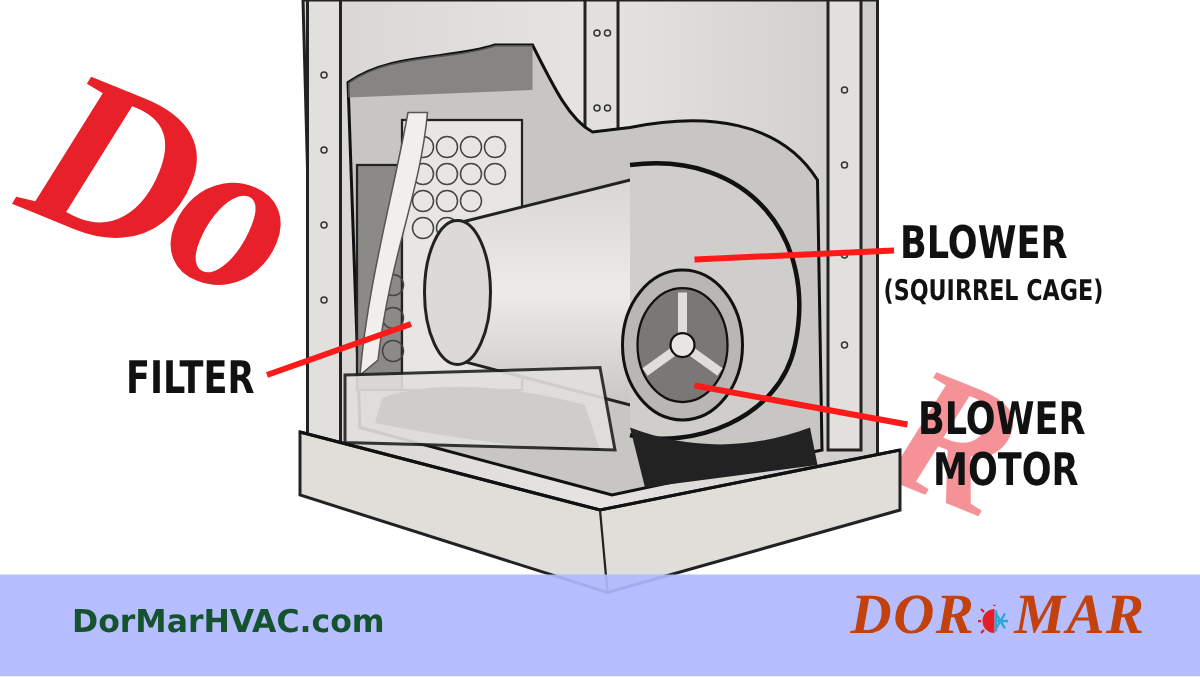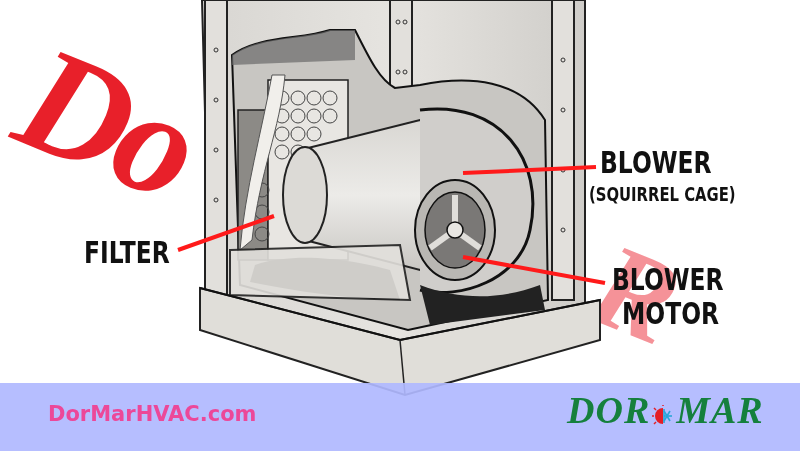--- a/index.html
+++ b/index.html
@@ -3,23 +3,23 @@
 <meta charset="utf-8">
 <style>
   html, body { margin:0; padding:0; }
   body { width:800px; height:451px; overflow:hidden; background:#ffffff; position:relative; font-family:"Liberation Sans", sans-serif; }
   .stage { position:absolute; left:0; top:0; width:800px; height:451px; }
   .watermark { position:absolute; color:#e8202a; font-family:"Liberation Serif", serif; font-style:italic; font-weight:bold; }
   .wm-big { left:60px; top:10px; font-size:150px; transform:rotate(22deg); transform-origin:left top; letter-spacing:-6px; }
   .wm-r { left:595px; top:225px; font-size:120px; transform:rotate(22deg); opacity:0.6; color:#ef4a55; }
   .label { position:absolute; color:#111; font-family:"DejaVu Sans", sans-serif; font-weight:bold; letter-spacing:0px; transform:scaleX(0.78); transform-origin:left top; }
   .band { position:absolute; left:0; top:383px; width:800px; height:68px; background:rgba(176,184,255,0.92); }
-  .site { position:absolute; left:48px; top:402px; font-size:21px; font-weight:bold; color:#ec4899; font-family:"DejaVu Sans", sans-serif; }
+  .site { position:absolute; left:48px; top:402px; font-size:21px; font-weight:bold; color:#14532d; font-family:"DejaVu Sans", sans-serif; }
   .logo { position:absolute; left:567px; top:388px; width:200px; height:56px; }
-  .logo-text { position:absolute; left:0; top:0; font-family:"Liberation Serif", serif; font-style:italic; font-weight:bold; font-size:38px; color:#15803d; letter-spacing:1px; white-space:nowrap; }
+  .logo-text { position:absolute; left:0; top:0; font-family:"Liberation Serif", serif; font-style:italic; font-weight:bold; font-size:38px; color:#c2410c; letter-spacing:1px; white-space:nowrap; }
   .logo-tag { position:absolute; left:58px; top:38px; font-size:13px; color:#ffffff; letter-spacing:0.3px; white-space:nowrap; }
 </style>
 </head>
 <body>
 
 <div class="stage">
 
   <div class="watermark wm-big">Do</div>
   <div class="watermark wm-r">R</div>
 

